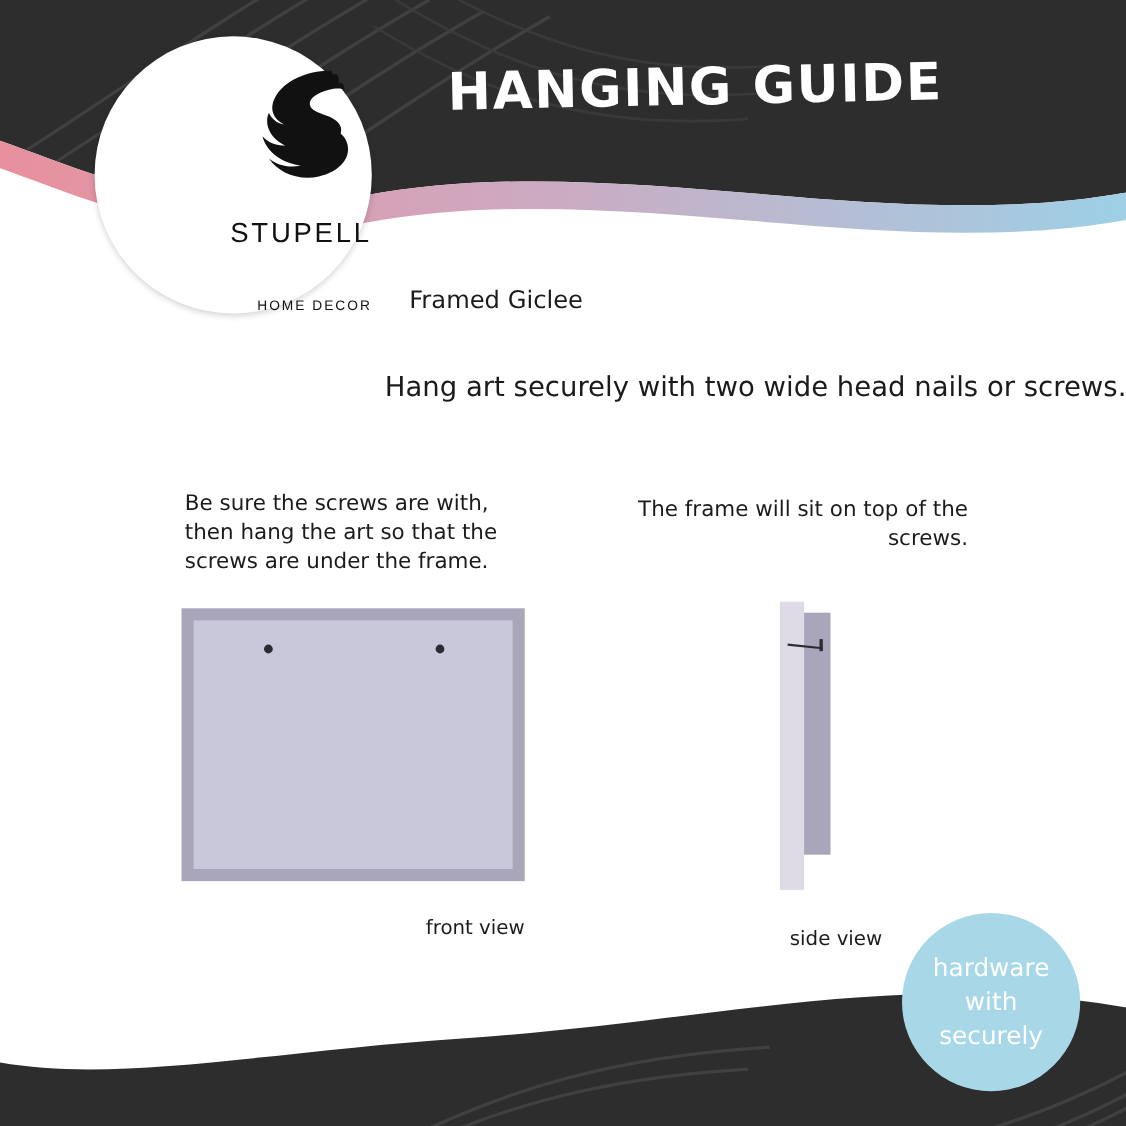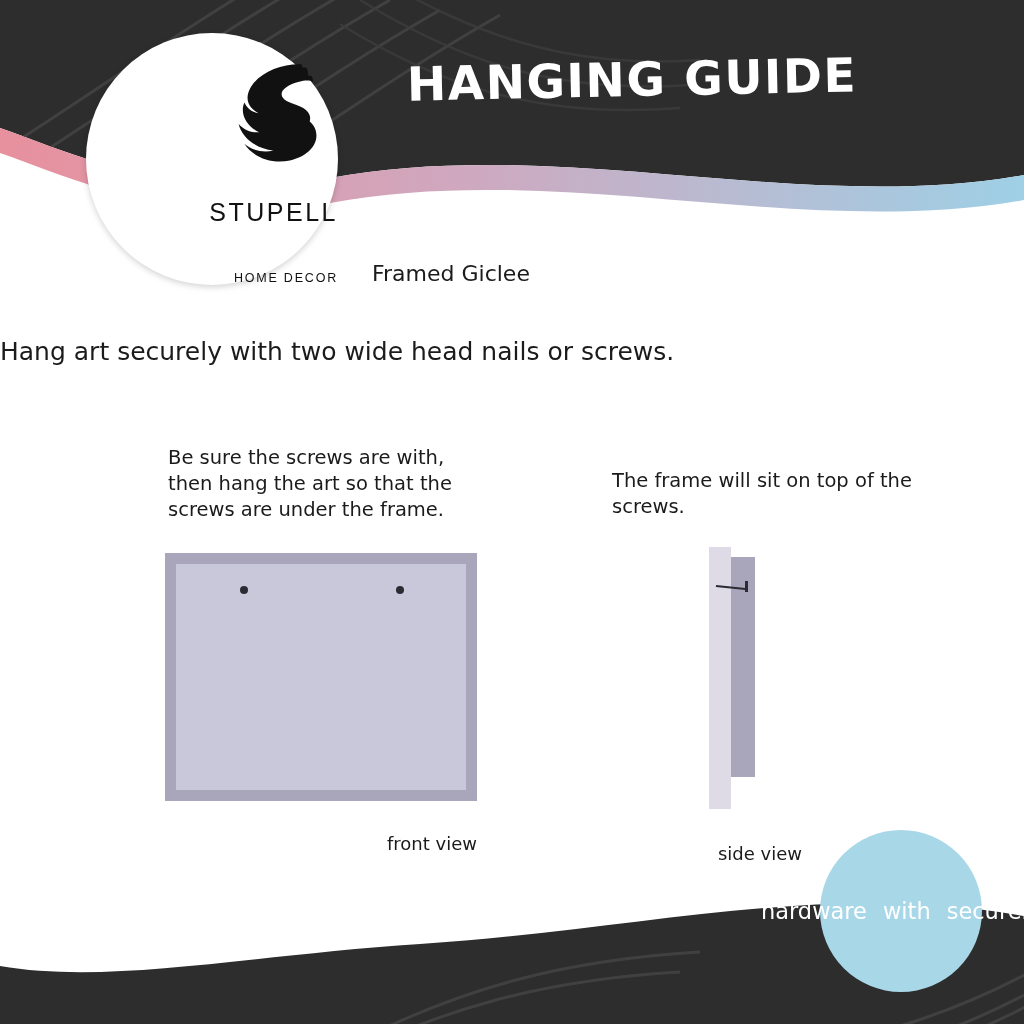--- a/index.html
+++ b/index.html
@@ -95,48 +95,47 @@
     font-family: "DejaVu Sans", sans-serif;
     font-weight: 400;
     margin-top: 21px;
   }
 
   .main-instruction {
     position: absolute;
     left: 0;
     top: 337px;
     width: 1024px;
-    text-align: left;
+    text-align: right;
     font-size: 25px;
     color: #1b1b1b;
     font-family: "DejaVu Sans", sans-serif;
   }
 
   
   .col-left-caption {
     position: absolute;
     left: 168px;
     top: 445px;
     width: 310px;
     font-size: 19.5px;
     line-height: 26px;
     color: #1b1b1b;
     font-family: "DejaVu Sans", sans-serif;
   }
   .col-right-caption {
     position: absolute;
-    left: 612px;
+    left: 580px;
     top: 450px;
     width: 300px;
-    text-align: left;
+    text-align: right;
     font-size: 19.5px;
     line-height: 26px;
     color: #1b1b1b;
     font-family: "DejaVu Sans", sans-serif;
-    margin-top: 18px;
   }
 
   
   .frame-front {
     position: absolute;
     left: 165px;
     top: 553px;
     width: 312px;
     height: 248px;
     background: #a9a6bb;
@@ -219,29 +218,28 @@
   
   .hardware-badge {
     position: absolute;
     left: 820px;
     top: 830px;
     width: 162px;
     height: 162px;
     border-radius: 50%;
     background: #a8d8e8;
     display: flex;
-    flex-direction: row;
+    flex-direction: column;
     align-items: center;
     justify-content: center;
     color: #ffffff;
     font-family: "DejaVu Sans", sans-serif;
     font-size: 22.5px;
     line-height: 31px;
     text-align: center;
-    gap: 16px;
   }
 </style>
 </head>
 <body>
 
 <div class="page">
 
   <svg class="band-svg" viewBox="0 0 1024 1024">
     <defs>
       <linearGradient id="pinkBlue" x1="0" y1="0" x2="1" y2="0">

